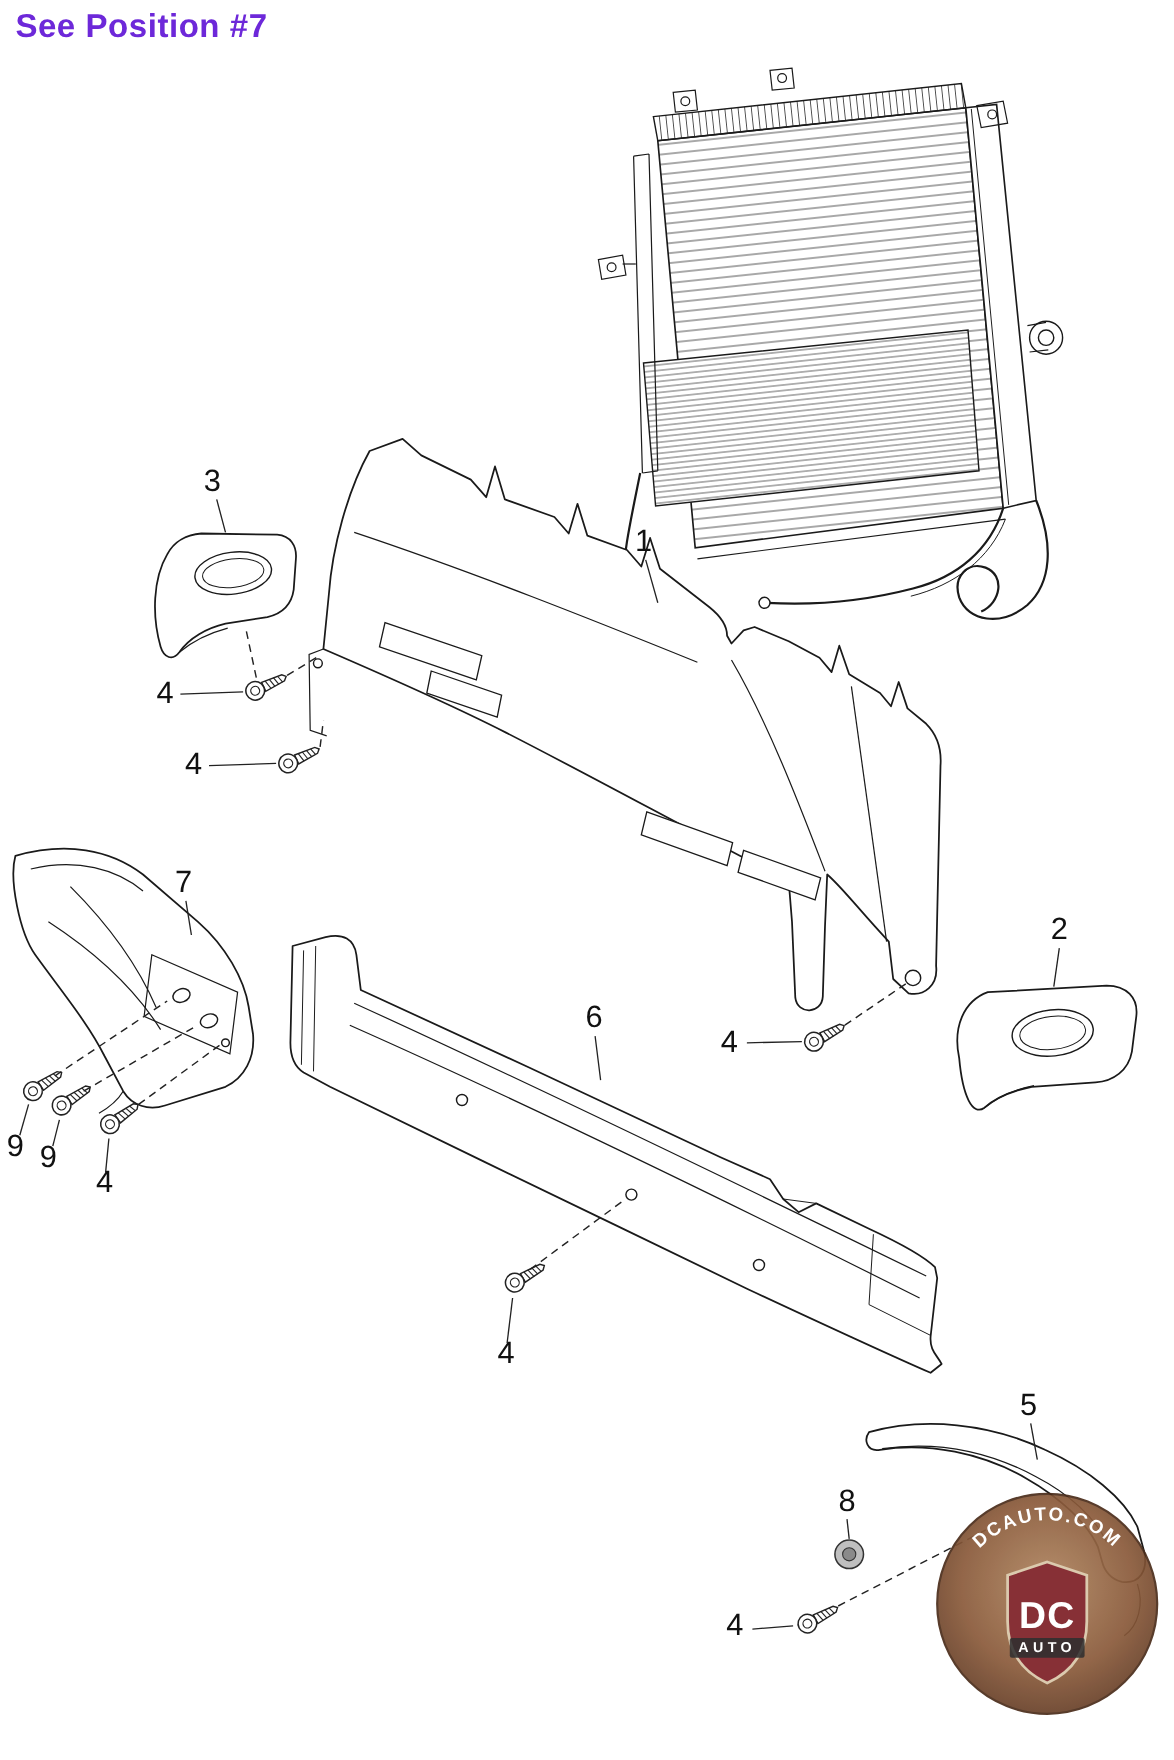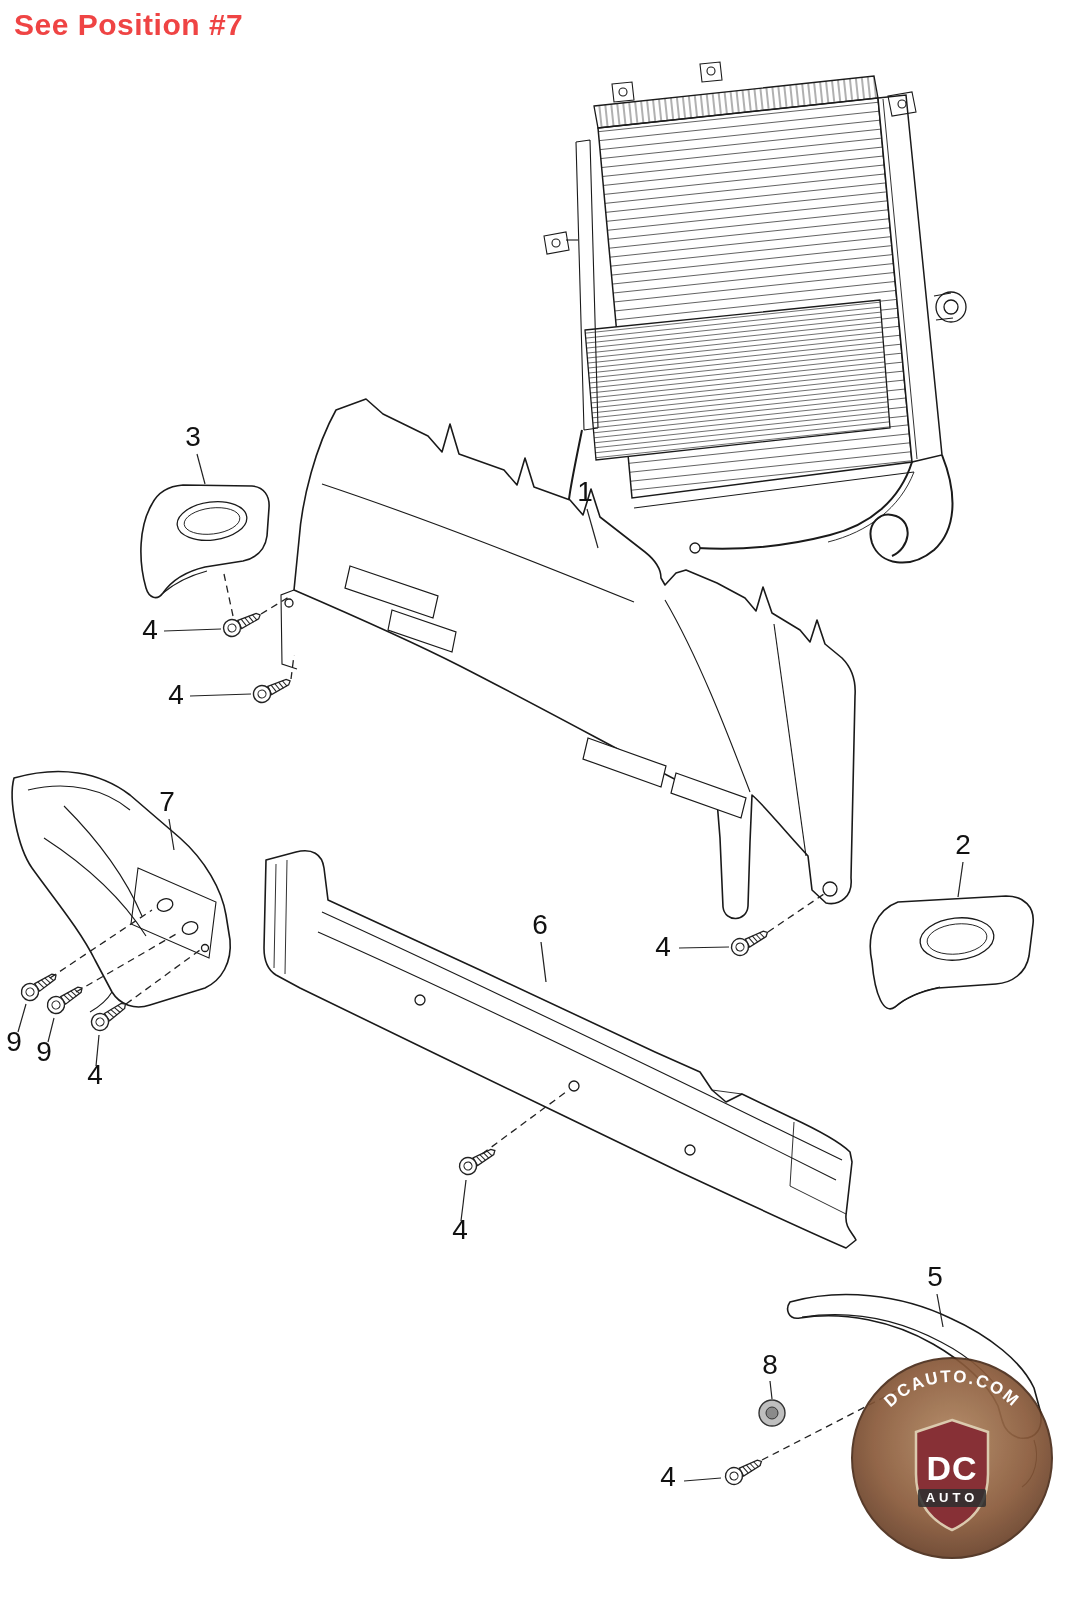--- a/index.html
+++ b/index.html
@@ -1,17 +1,17 @@
 <!DOCTYPE html>
 <html><head>
 <meta charset="utf-8">
 <style>
   html,body{margin:0;padding:0;background:#fff;}
   body{width:1067px;height:1600px;position:relative;font-family:"Liberation Sans",sans-serif;overflow:hidden;}
-  .note{position:absolute;left:14px;top:8px;font-size:30px;font-weight:bold;color:#ef4444;letter-spacing:.5px;cursor:pointer;}
+  .note{position:absolute;left:14px;top:8px;font-size:30px;font-weight:bold;color:#6d28d9;letter-spacing:.5px;cursor:pointer;}
   svg.diagram{position:absolute;left:0;top:0;}
   .part{fill:#ffffff;stroke:#1a1a1a;stroke-width:1.6;stroke-linejoin:round;}
   .detail{fill:none;stroke:#1a1a1a;stroke-width:1.1;}
   .thin{stroke-width:0.9;}
   .slot{fill:#ffffff;stroke:#1a1a1a;stroke-width:1.2;}
   .hole{fill:#ffffff;stroke:#1a1a1a;stroke-width:1.3;}
   .leader line, .leader path{stroke:#222;stroke-width:1.2;fill:none;}
   .dash path{stroke:#222;stroke-width:1.3;stroke-dasharray:7 5;fill:none;}
   .callout{font-size:28px;fill:#111;text-anchor:middle;font-family:"Liberation Sans",sans-serif;}
   .wm-site{font-size:17px;font-weight:bold;fill:#fff;letter-spacing:2px;}

